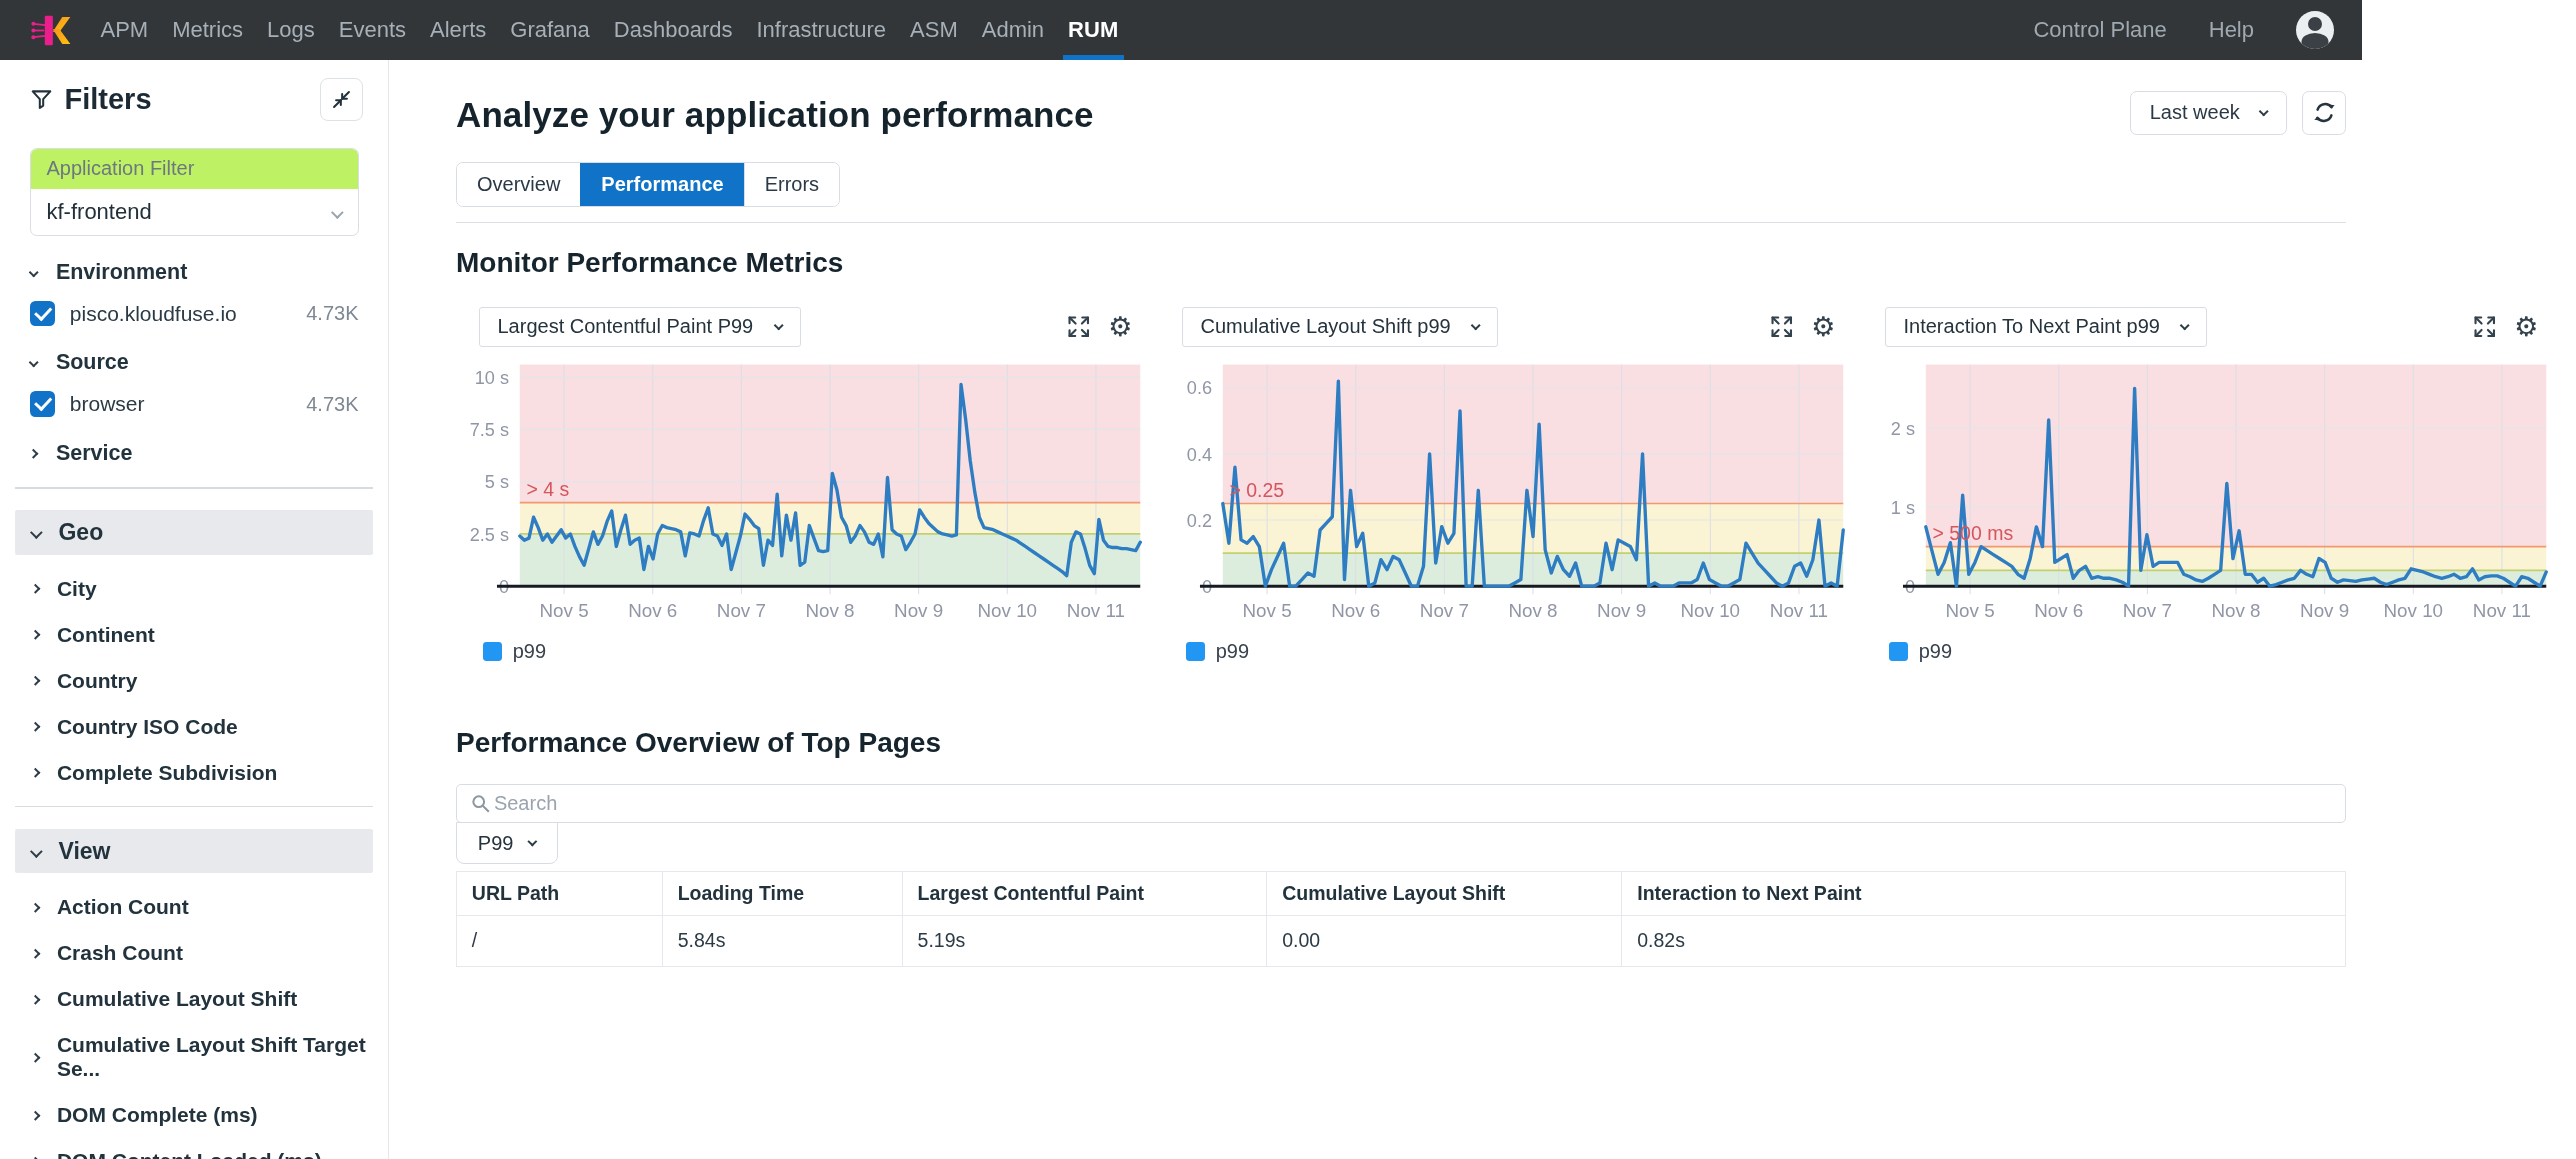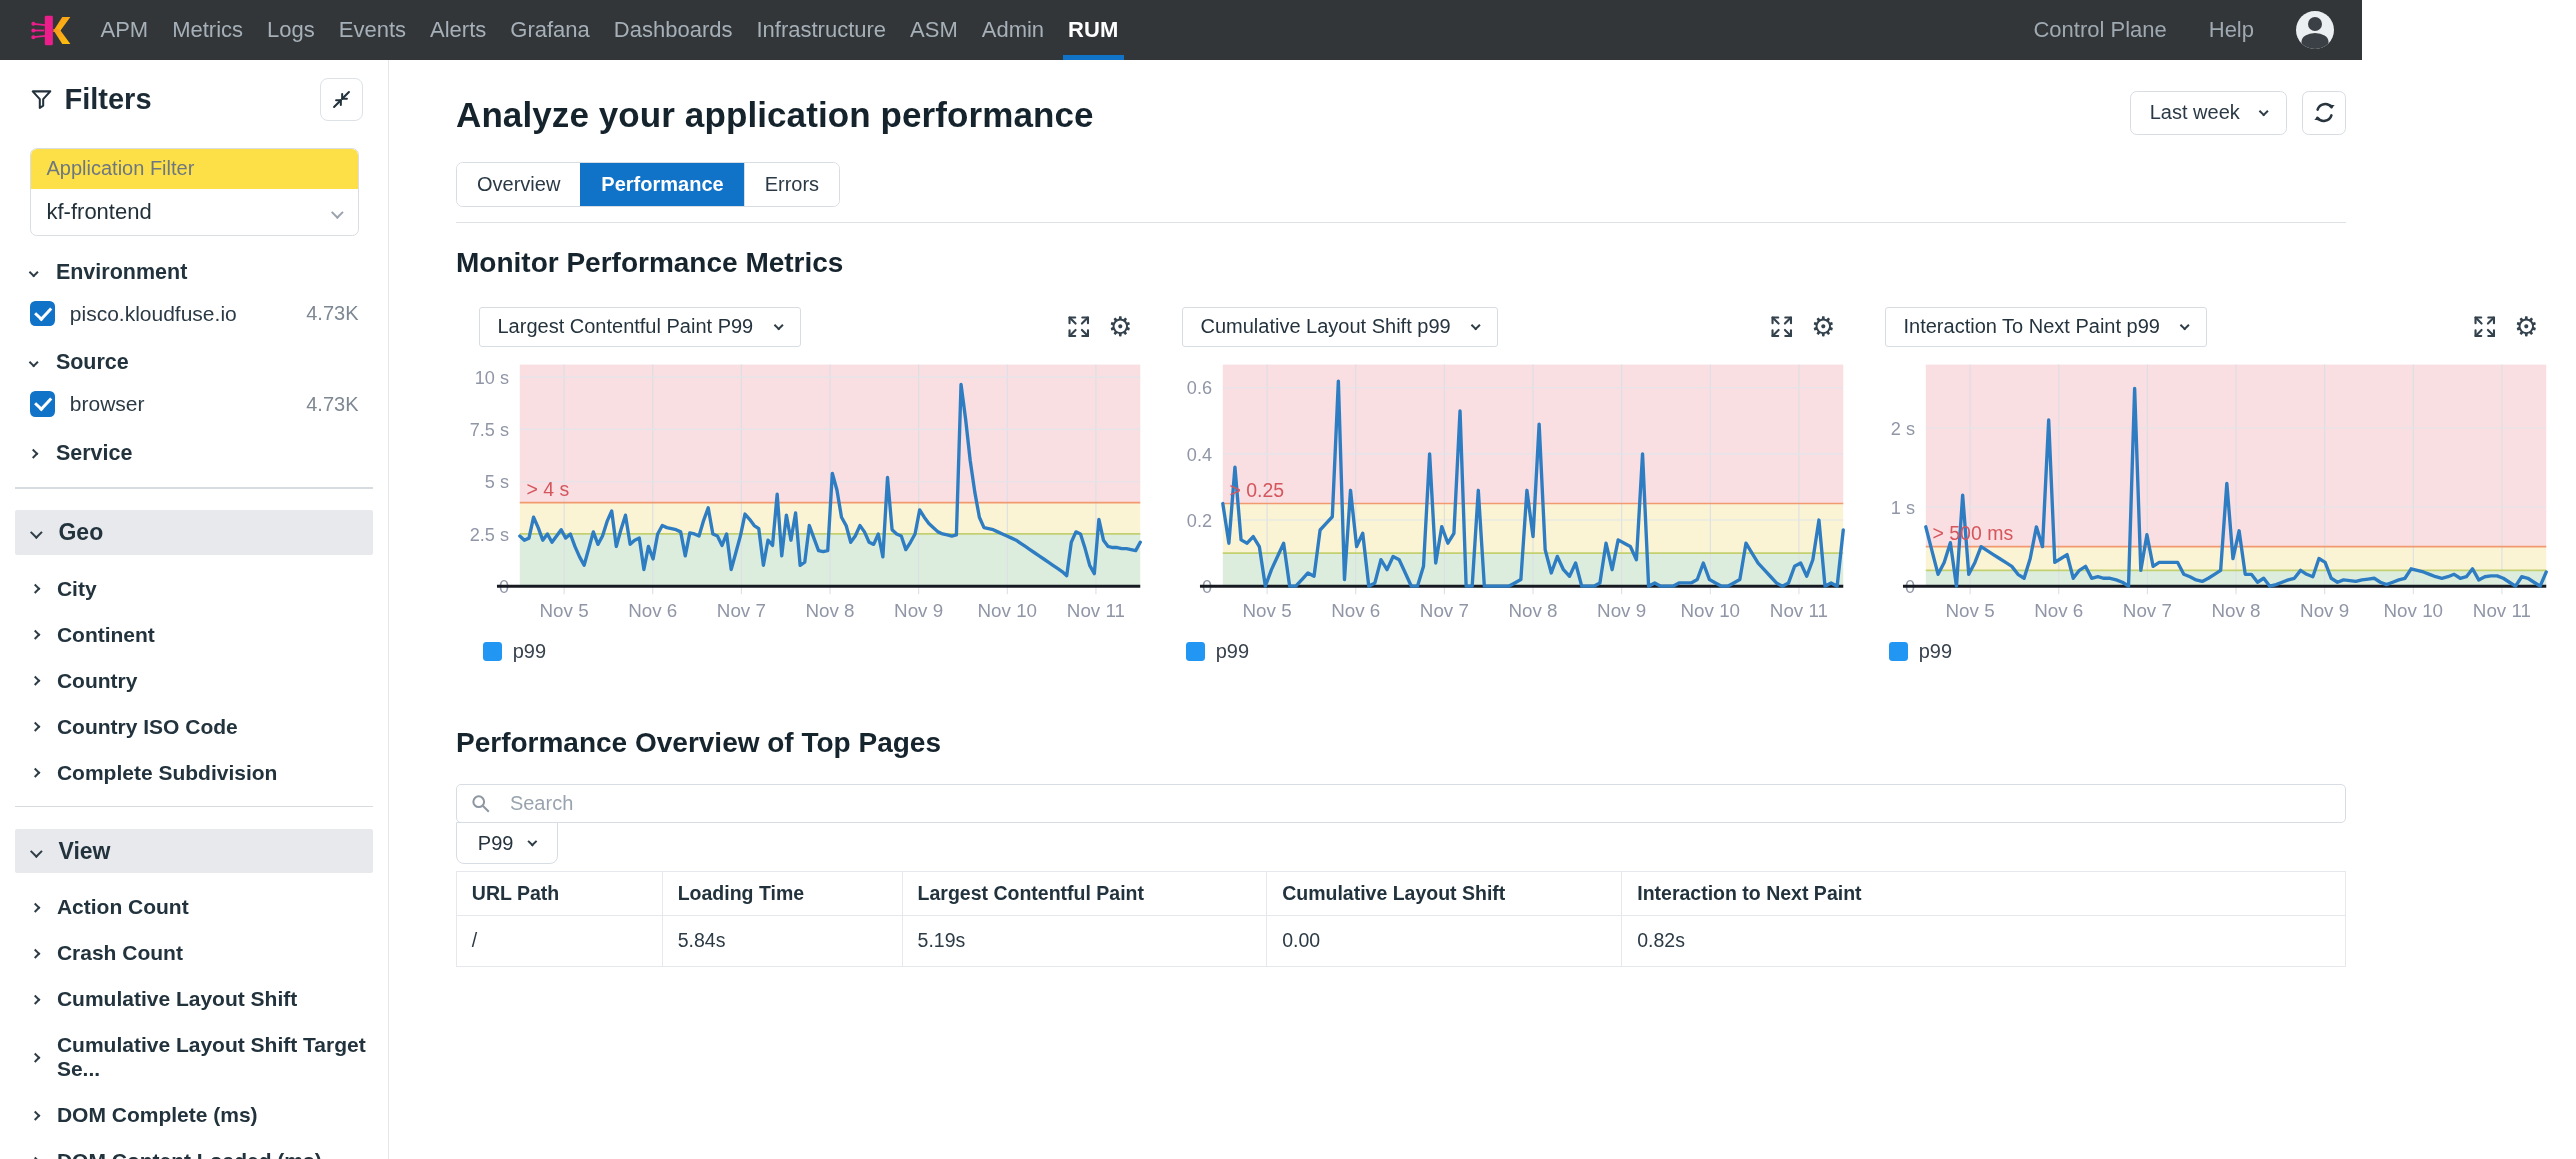--- a/index.html
+++ b/index.html
@@ -27,21 +27,21 @@
 
   .body { display:flex; flex:1; min-height:0; }
 
   
   .sidebar { width:389px; flex:0 0 auto; border-right:1.3px solid #e3e6ea; padding:17.5px 0 0 0; overflow:hidden; }
   .filters-head { display:flex; align-items:center; padding:0 25.5px 0 29.5px; }
   .filters-title { display:flex; align-items:center; gap:12px; font-size:29px; font-weight:700; color:#1b2a34; }
   .collapse-btn { margin-left:auto; width:43px; height:43px; border:1.3px solid #dde2e7; border-radius:8px;
                   background:#fff; display:flex; align-items:center; justify-content:center; cursor:pointer; }
   .app-filter { margin:27px 29.5px 0 29.5px; border:1.3px solid #d9dee4; border-radius:6.7px; overflow:hidden; background:#fff; }
-  .app-filter-label { background:#fde047; color:#6d7781; font-size:20px; padding:8.7px 16px; border-radius:5.4px 5.4px 0 0; }
+  .app-filter-label { background:#bef264; color:#6d7781; font-size:20px; padding:8.7px 16px; border-radius:5.4px 5.4px 0 0; }
   .app-filter-value { display:flex; align-items:center; padding:10px 16px; font-size:22px; color:#223039; }
   .app-filter-value .chev { margin-left:auto; border-color:#9aa3ad; }
 
   .chev { display:inline-block; width:8.7px; height:8.7px;
           border-right:2.3px solid #2d3c46; border-bottom:2.3px solid #2d3c46;
           transform:rotate(45deg); flex:0 0 auto; }
   .chev.right { transform:rotate(-45deg); }
 
   .facet-header { display:flex; align-items:center; gap:19px; font-size:21.5px; font-weight:700; color:#22333d;
                   margin:24px 0 0 0; padding:0 29.5px; cursor:pointer; }
@@ -86,21 +86,21 @@
   .picon { display:inline-flex; align-items:center; justify-content:center; width:29.5px; height:29.5px; cursor:pointer; }
   .picon.gear { font-family:"DejaVu Sans", sans-serif; font-size:27px; color:#33424c; line-height:1; }
   .picon + .picon { margin-left:12px; }
   .legend { display:flex; align-items:center; gap:10.7px; margin:16px 0 0 27px; font-size:20px; color:#39434e; }
   .legend-sq { width:19px; height:19px; border-radius:3.4px; background:#2196f3; }
   svg.chart { display:block; }
 
   
   .toppages { margin-top:64px; }
   .search-wrap { margin-top:25.5px; border:1.3px solid #d8dde3; border-radius:5px; height:39px;
-                 display:flex; align-items:center; padding:0 13.4px; gap:16px; background:#fff; }
+                 display:flex; align-items:center; padding:0 13.4px; gap:0; background:#fff; }
   .search-input { flex:1; border:none; outline:none; font-size:20px; color:#2a3945; font-family:"Liberation Sans", sans-serif; background:transparent; }
   .search-input::placeholder { color:#9aa4ae; }
   .pctl-btn { width:102px; height:42px; margin-top:-1.3px; border:1.3px solid #d8dde3; border-radius:0 0 8px 8px;
               background:#fff; display:flex; align-items:center; justify-content:center; gap:16px;
               font-size:20px; color:#24333d; cursor:pointer; }
   .pctl-btn .chev { width:6.7px; height:6.7px; margin-top:-2.7px; }
   table.pages { width:100%; border-collapse:collapse; margin-top:6.7px; }
   table.pages th, table.pages td { border:1.3px solid #e5e8ec; text-align:left; padding-left:14.8px; font-size:19.5px; }
   table.pages th { height:44px; font-weight:700; color:#22333d; }
   table.pages td { height:51px; color:#2b3a45; }

